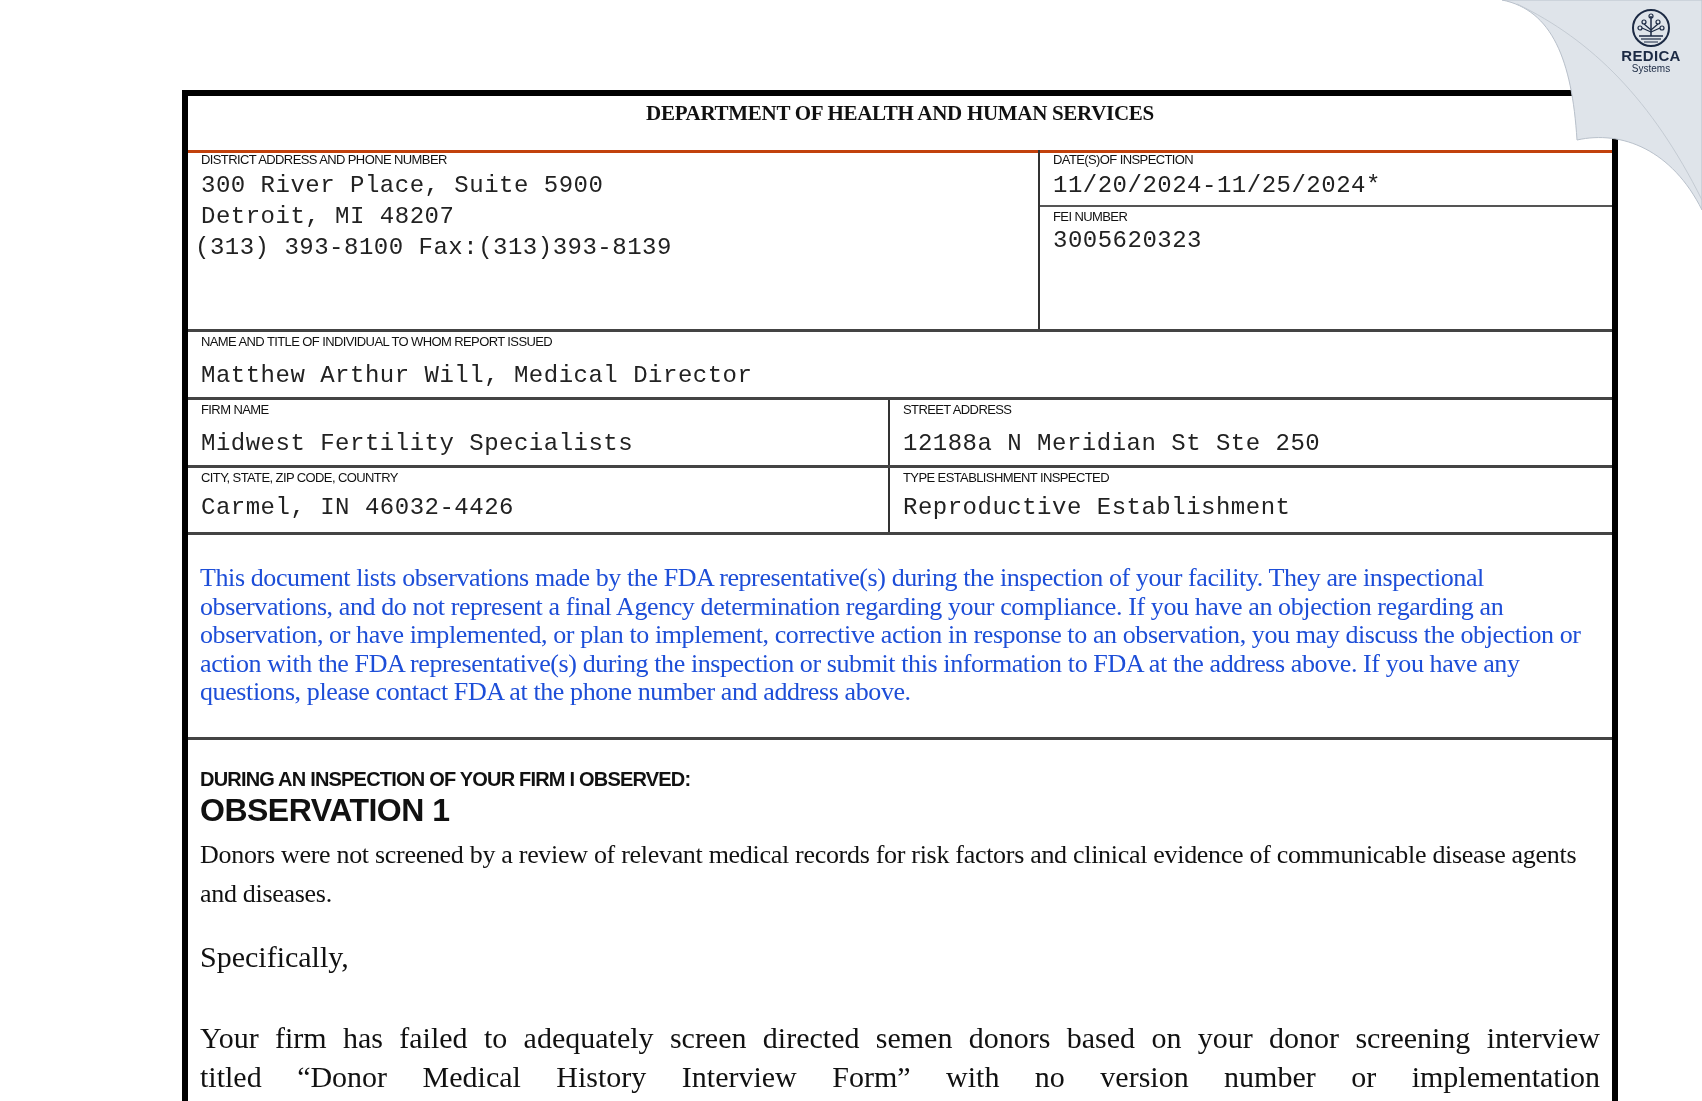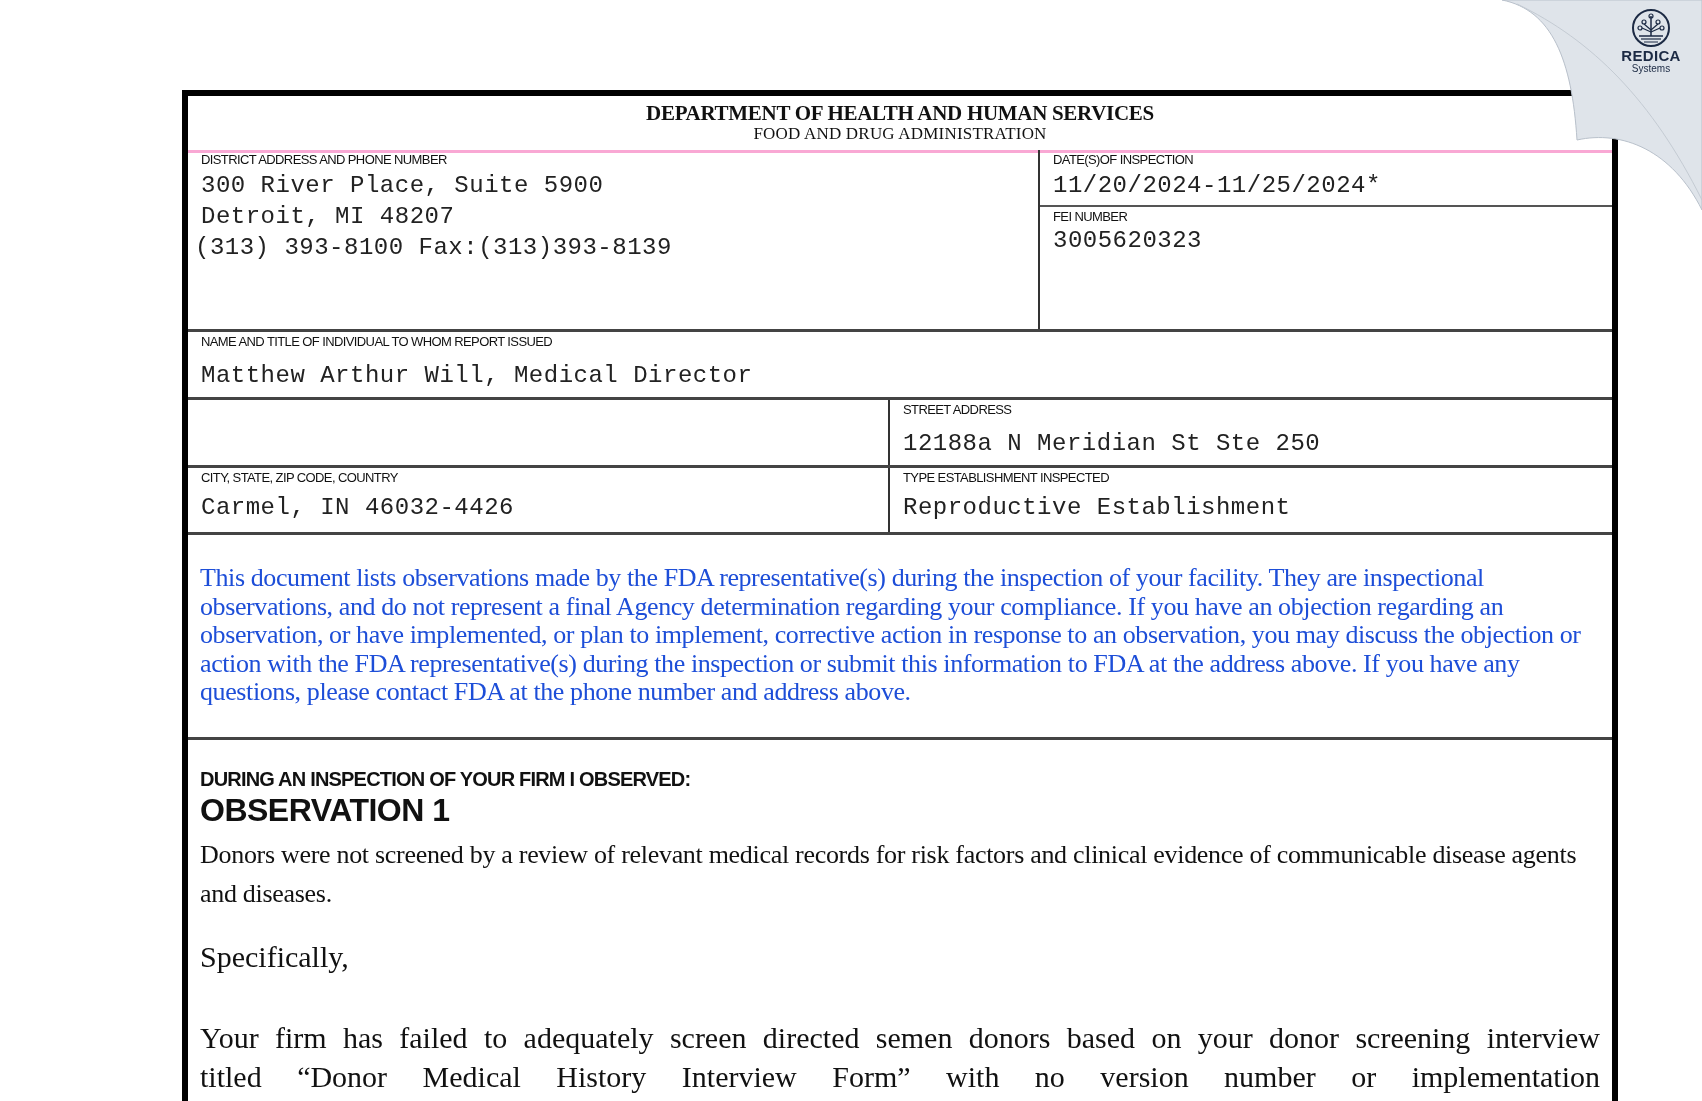--- a/index.html
+++ b/index.html
@@ -1,18 +1,18 @@
 <!DOCTYPE html>
 <html><head>
 <meta charset="utf-8">
 <style>
   html, body { margin:0; padding:0; }
   body { width:1702px; height:1101px; background:#ffffff; position:relative; overflow:hidden; font-family:"Liberation Serif", serif; color:#111; }
   .form { position:absolute; left:182px; top:90px; width:1436px; height:1030px; border-left:6px solid #000; border-right:6px solid #000; border-top:6px solid #000; box-sizing:border-box; background:#fff; }
-  .hdr { position:absolute; left:0; top:0; right:0; height:54px; text-align:center; border-bottom:3px solid #f9a8d4; }
+  .hdr { position:absolute; left:0; top:0; right:0; height:54px; text-align:center; border-bottom:3px solid #c2410c; }
   .hdr .t1 { font-family:"Liberation Serif", serif; font-weight:bold; font-size:21px; letter-spacing:-0.3px; margin-top:6px; line-height:22px; }
   .hdr .t2 { font-family:"Liberation Serif", serif; font-size:17px; line-height:19px; letter-spacing:0.2px; }
   .cell { position:absolute; box-sizing:border-box;text-align:right; }
   .lbl { font-family:"Liberation Sans", sans-serif; font-size:13px; letter-spacing:-0.6px; color:#111; position:absolute; left:13px; top:2px; white-space:nowrap; }
   .val { font-family:"Liberation Mono", monospace; font-size:24px; color:#222; position:absolute; left:13px; white-space:nowrap; letter-spacing:0.5px; }
   .hline { position:absolute; left:0; right:0; height:3px; background:#444; }
   .vline { position:absolute; width:2px; background:#333; }
   .notice { position:absolute; left:12px; right:12px; top:468px; font-family:"Liberation Serif", serif; font-size:26px; line-height:28.5px; letter-spacing:-0.4px; color:#1d4ed8; }
   .obs-hdr { position:absolute; left:12px; top:672px; font-family:"Liberation Sans", sans-serif; font-weight:bold; font-size:20px; letter-spacing:-0.8px; }
   .obs-title { position:absolute; left:12px; top:696px; font-family:Liberation Sans, sans-serif; font-weight:bold; font-size:32px; letter-spacing:-0.5px; }
@@ -23,21 +23,20 @@
   .redica-logo { position:absolute; right:16px; top:8px; width:70px; text-align:center; }
   .redica-name { font-family:"Liberation Sans", sans-serif; font-weight:bold; font-size:15px; color:#1c2a44; letter-spacing:0.3px; line-height:15px; }
   .redica-sub { font-family:"Liberation Sans", sans-serif; font-size:10px; color:#1c2a44; line-height:11px; }
 </style>
 </head>
 <body>
 
 <div class="form">
   <div class="hdr">
     <div class="t1">DEPARTMENT OF HEALTH AND HUMAN SERVICES</div>
-    <div class="t2">FOOD AND DRUG ADMINISTRATION</div>
   </div>
 
   <div class="cell" style="left:0; top:54px; width:850px; height:179px;">
     <div class="lbl">DISTRICT ADDRESS AND PHONE NUMBER</div>
     <div class="val" style="top:22px;">300 River Place, Suite 5900</div>
     <div class="val" style="top:53px;">Detroit, MI 48207</div>
     <div class="val" style="top:84px; left:7px;">(313) 393-8100 Fax:(313)393-8139</div>
   </div>
   <div class="vline" style="left:850px; top:54px; height:179px;"></div>
   <div class="cell" style="left:852px; top:54px; right:0; height:55px;">
@@ -50,20 +49,24 @@
     <div class="val" style="top:20px;">3005620323</div>
   </div>
   <div class="hline" style="top:233px;"></div>
 
   <div class="cell" style="left:0; top:236px; right:0; height:65px;">
     <div class="lbl">NAME AND TITLE OF INDIVIDUAL TO WHOM REPORT ISSUED</div>
     <div class="val" style="top:30px;">Matthew Arthur Will, Medical Director</div>
   </div>
   <div class="hline" style="top:301px;"></div>
 
+  <div class="cell" style="left:0; top:304px; width:700px; height:65px;">
+    <div class="lbl">FIRM NAME</div>
+    <div class="val" style="top:30px;">Midwest Fertility Specialists</div>
+  </div>
   <div class="vline" style="left:700px; top:304px; height:132px;"></div>
   <div class="cell" style="left:702px; top:304px; right:0; height:65px;">
     <div class="lbl">STREET ADDRESS</div>
     <div class="val" style="top:30px;">12188a N Meridian St Ste 250</div>
   </div>
   <div class="hline" style="top:369px;"></div>
 
   <div class="cell" style="left:0; top:372px; width:700px; height:64px;">
     <div class="lbl">CITY, STATE, ZIP CODE, COUNTRY</div>
     <div class="val" style="top:26px;">Carmel, IN 46032-4426</div>

